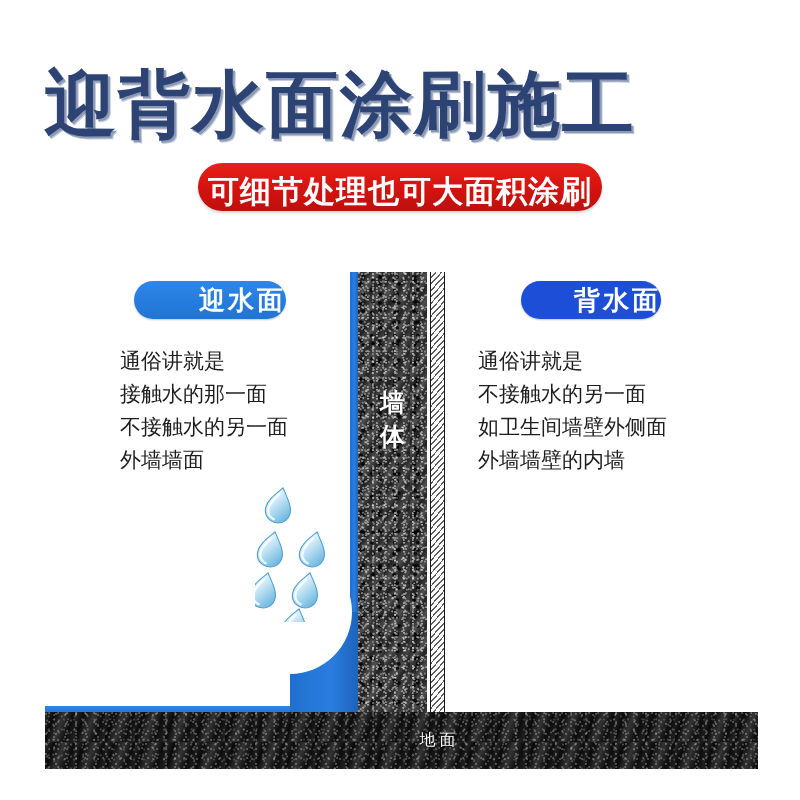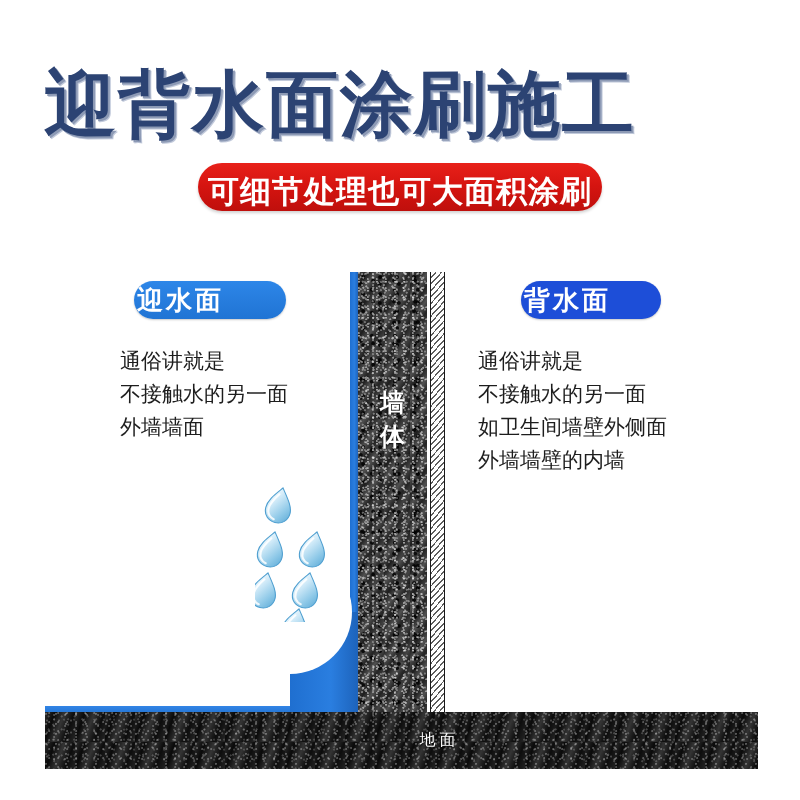--- a/index.html
+++ b/index.html
@@ -58,21 +58,21 @@
     margin-top: 9px;
   }
 
   
   .pill {
     position: absolute;
     height: 38px;
     border-radius: 19px;
     display: flex;
     align-items: center;
-    justify-content: flex-start;
+    justify-content: flex-end;
     box-shadow: 0 1px 2px rgba(0,0,0,0.22);
   }
   .pill-text {
     color: #ffffff;
     font-size: 26px;
     font-weight: 700;
     letter-spacing: 3px;
     line-height: 1;
     white-space: nowrap;
     padding-left: 3px;
@@ -347,20 +347,21 @@
       </g>
     </svg>
   </div>
 
   <div class="pill pill-left">
     <span class="pill-text">迎水面</span>
   </div>
 
   <div class="desc desc-left">
     <div>通俗讲就是</div>
+    <div>接触水的那一面</div>
     <div>不接触水的另一面</div>
     <div>外墙墙面</div>
   </div>
 
   <div class="pill pill-right">
     <span class="pill-text">背水面</span>
   </div>
 
   <div class="desc desc-right">
     <div>通俗讲就是</div>

